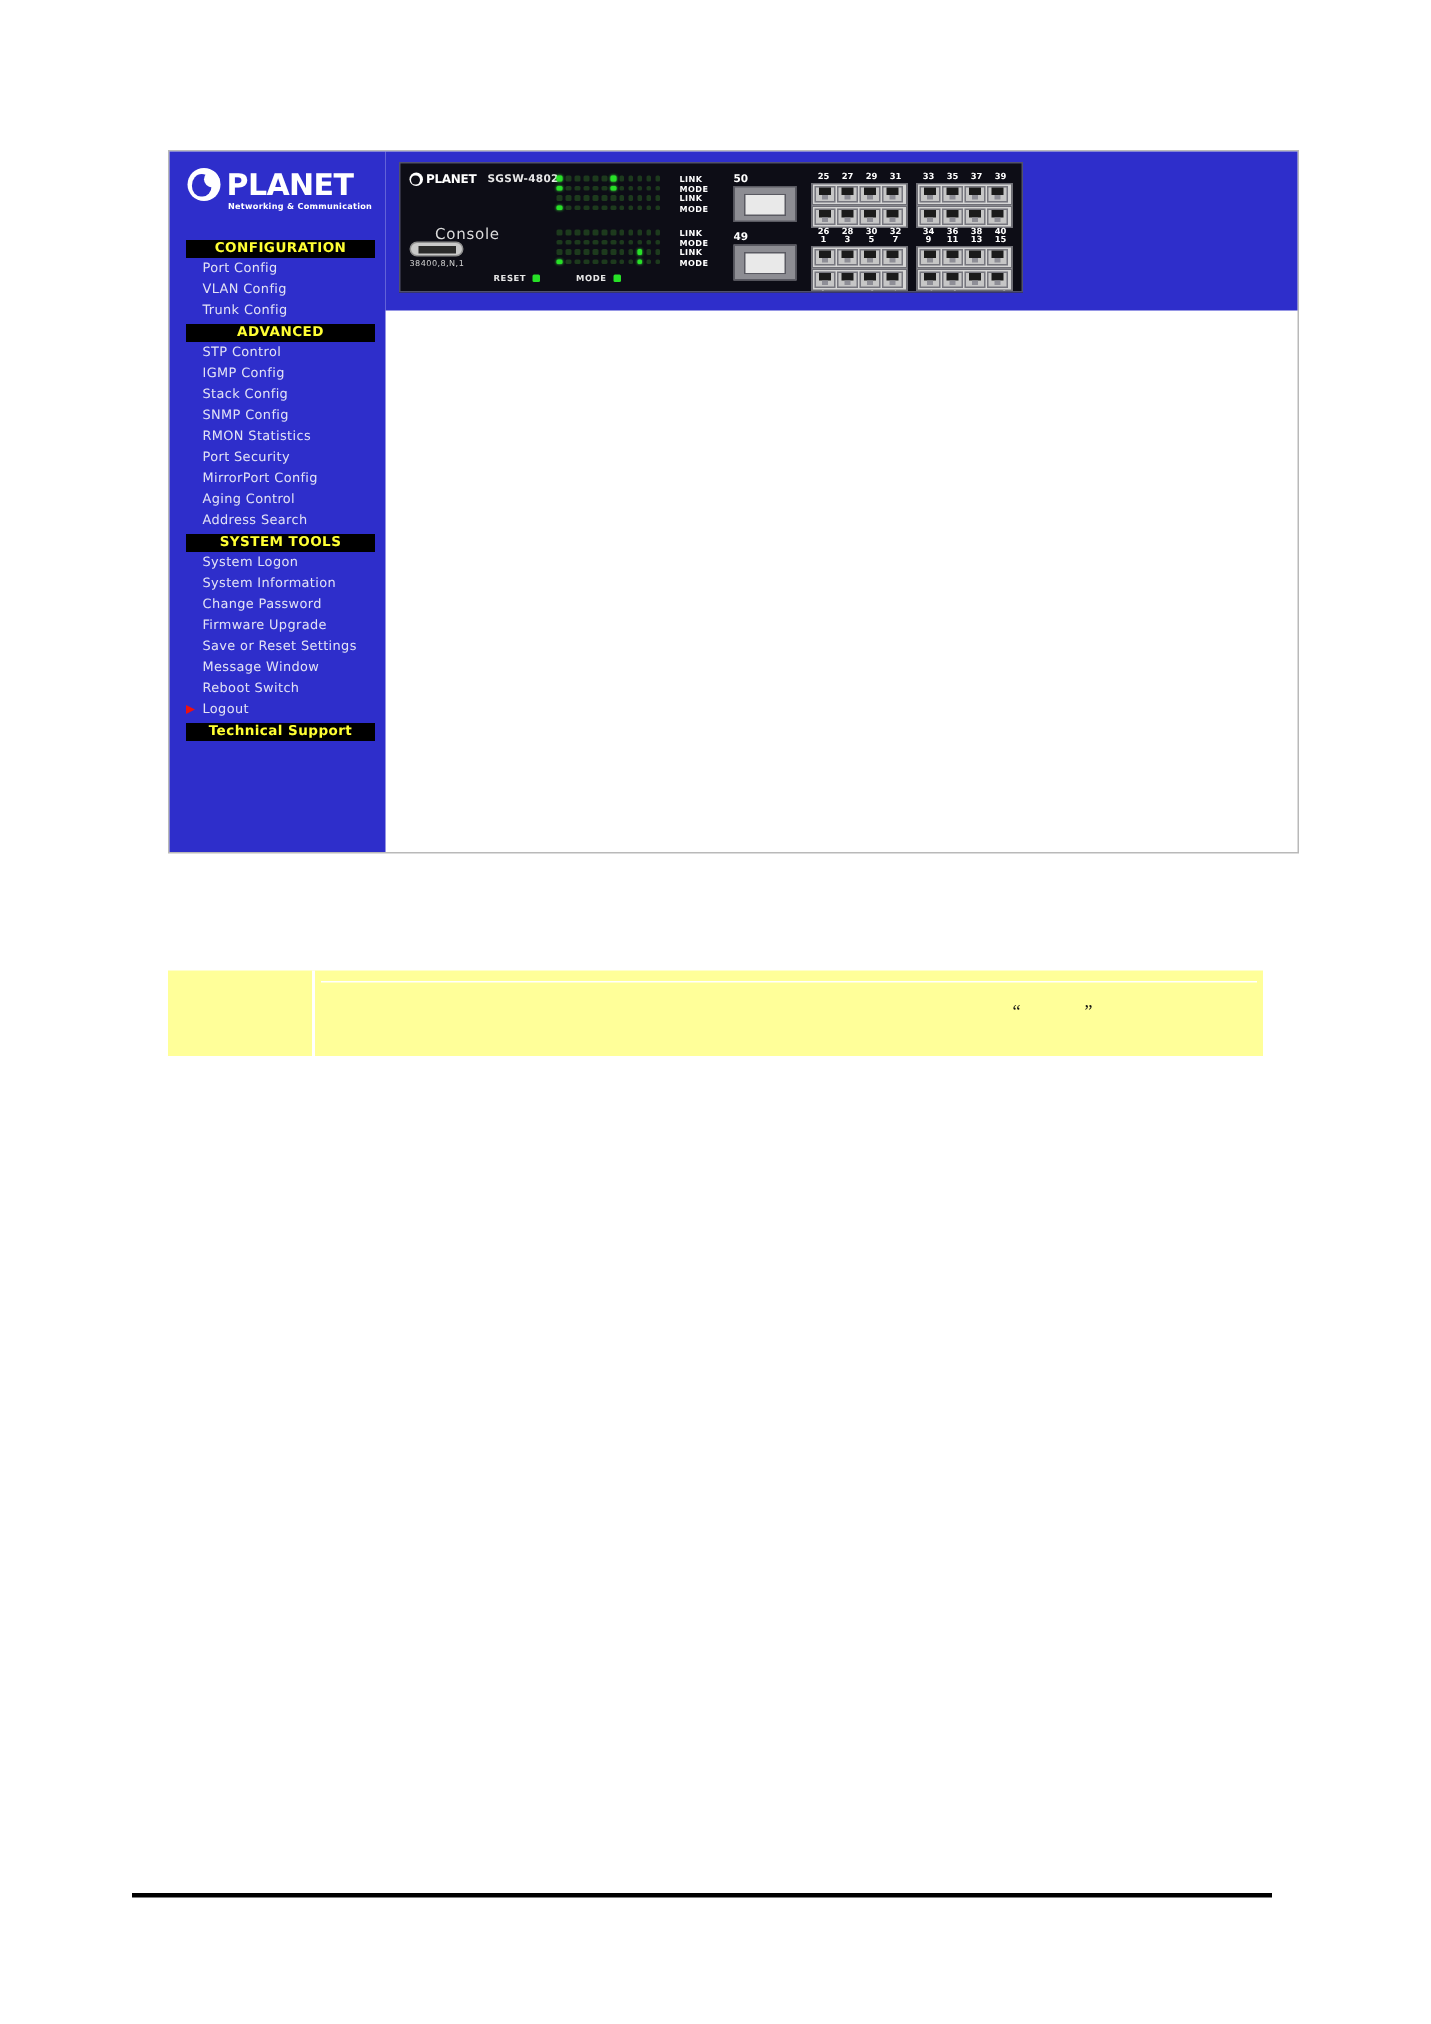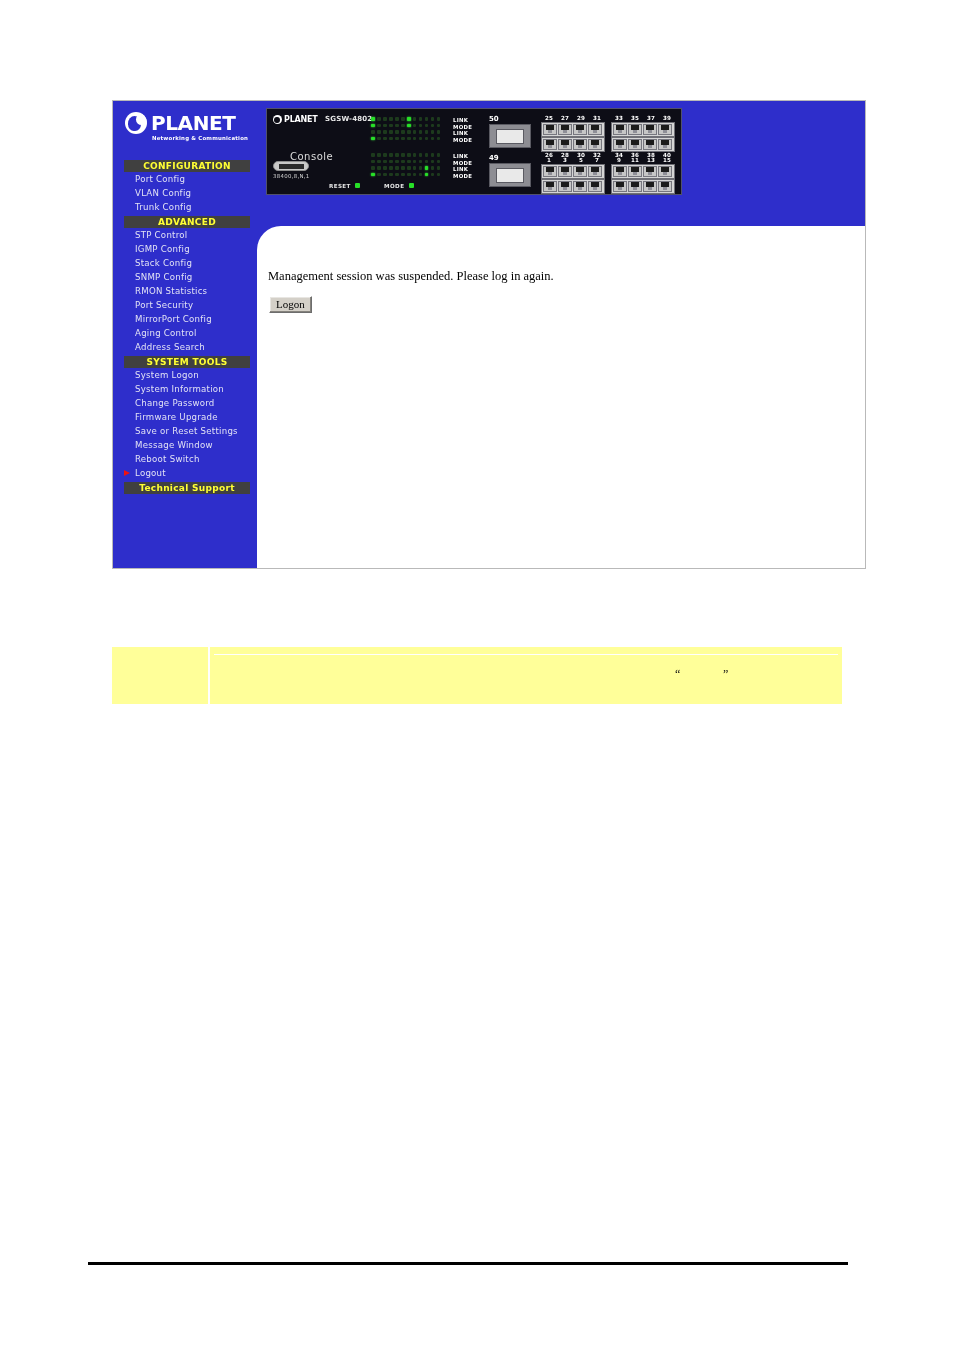--- a/index.html
+++ b/index.html
@@ -104,21 +104,21 @@
   .menu {
     position: absolute;
     left: 0;
     top: 59px;
     width: 144px;
   }
   .menu-header {
     margin: 0 7px 0 11px;
     height: 12px;
     line-height: 12px;
-    background: #404040;
+    background: #000000;
     color: #ffff33;
     font-family: "DejaVu Sans", sans-serif;
     font-size: 9px;
     font-weight: bold;
     text-align: center;
     letter-spacing: 0.3px;
     white-space: nowrap;
     overflow: hidden;
   }
   .menu-item {
@@ -796,26 +796,20 @@
           
         </div>
         <div class="port-nums">
           <span>18</span>
         </div>
       </div>
 
     </div>
   </div>
 
-  <div class="content">
-    <div class="content-sheet">
-      <div class="msg-text">Management session was suspended. Please log in again.</div>
-      <div class="logon-btn">Logon</div>
-    </div>
-  </div>
 
 </div>
 
 <div class="note-table">
   <div class="note-cell-left"></div>
   <div class="note-cell-right">
     <div class="note-inner-rule"></div>
     <span class="note-quote open">“</span>
     <span class="note-quote close">”</span>
   </div>

